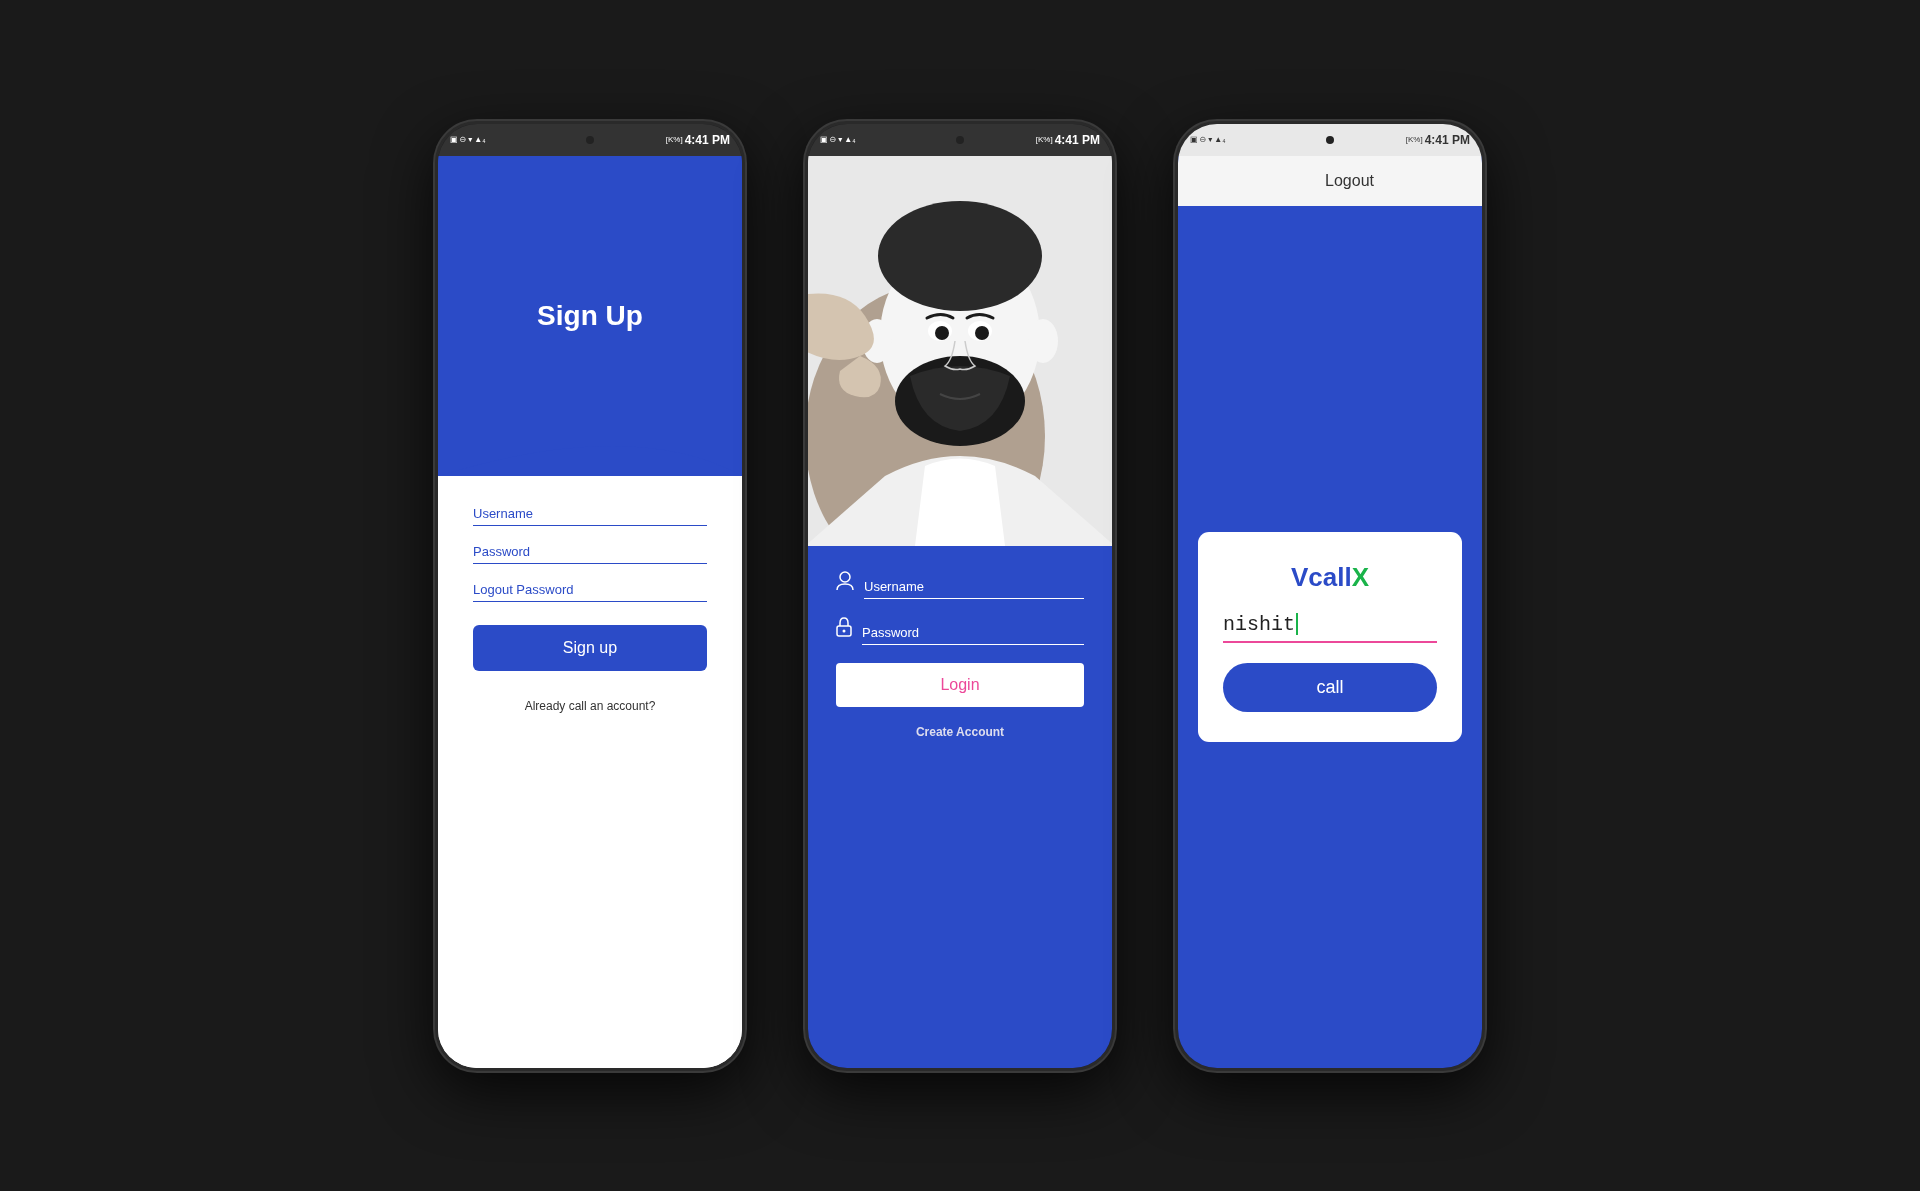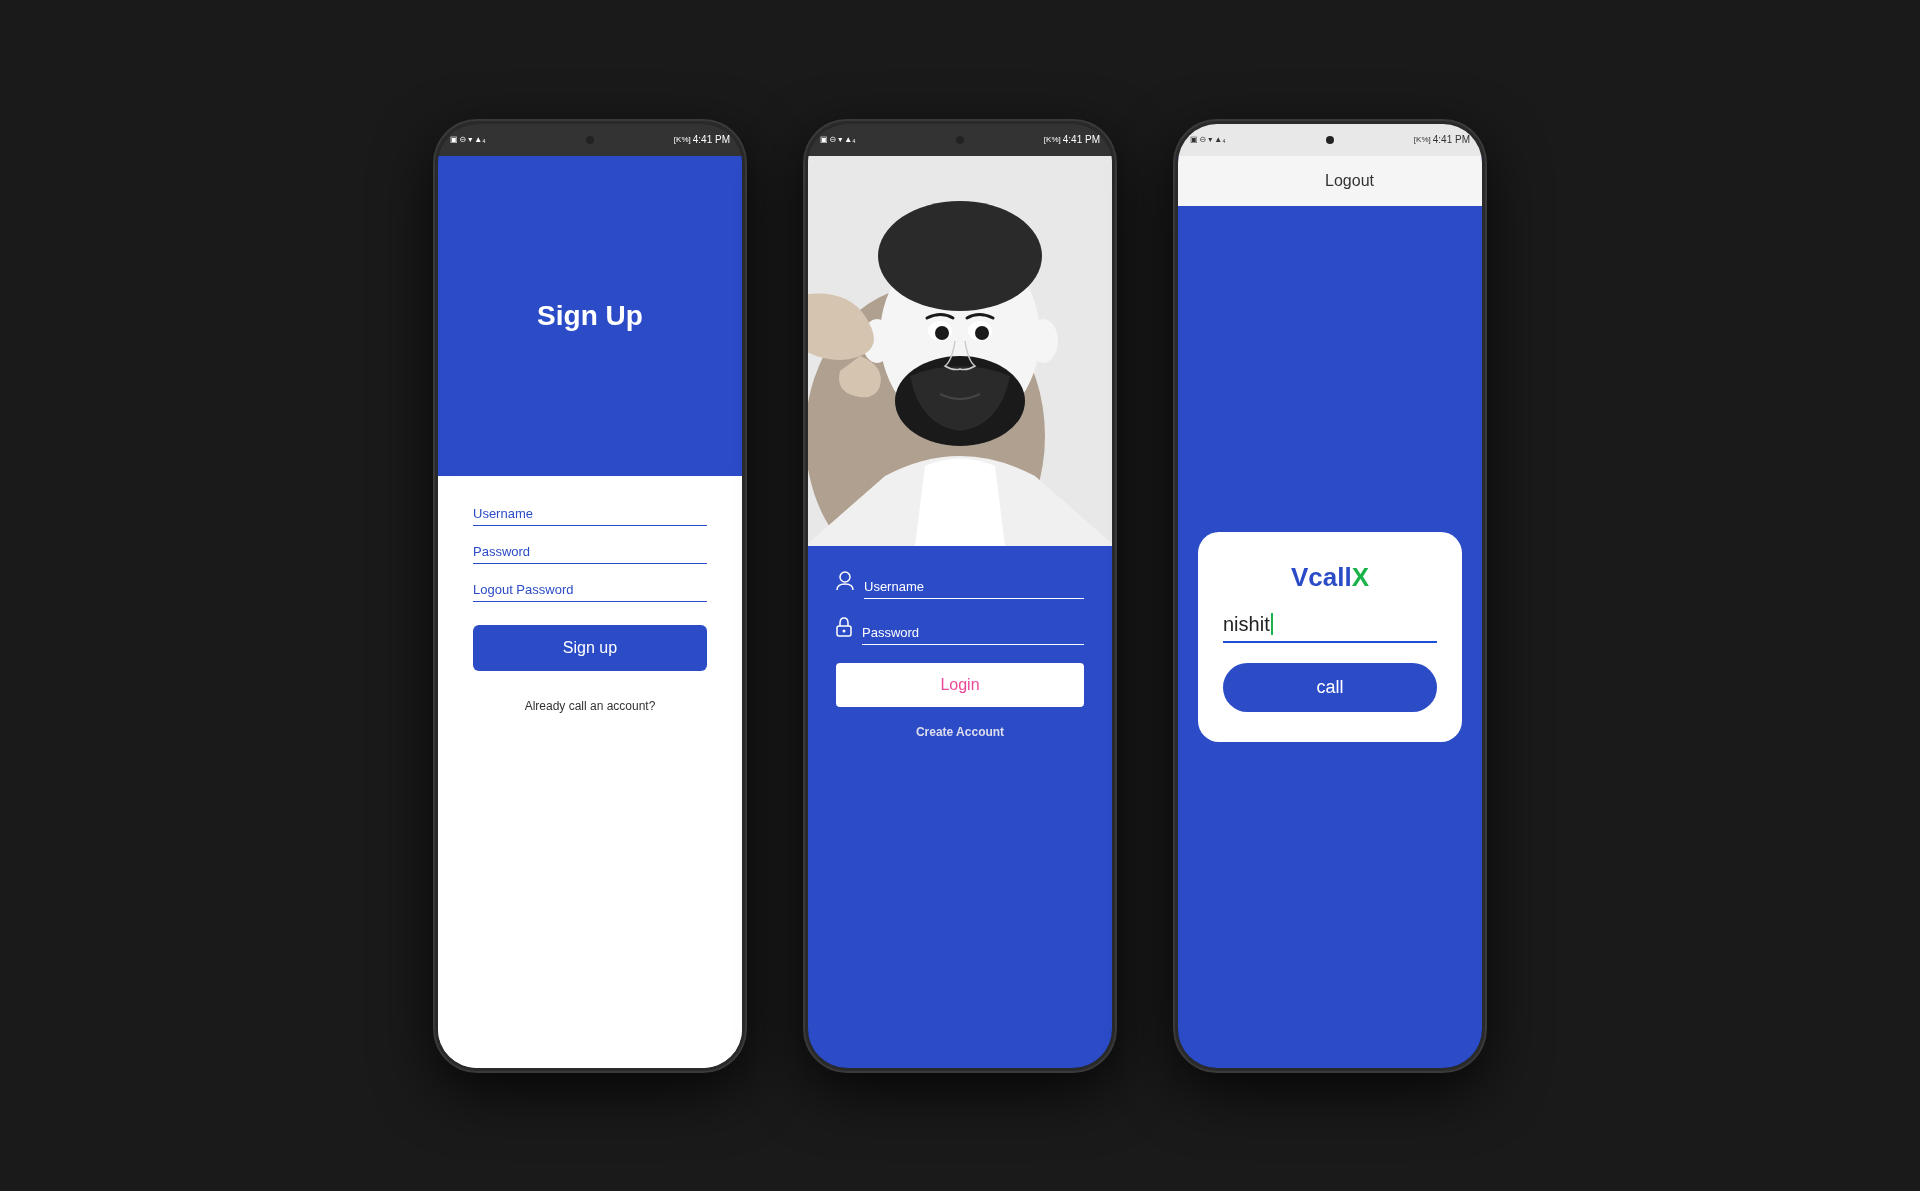--- a/index.html
+++ b/index.html
@@ -41,23 +41,23 @@
       flex-shrink: 0;
       position: relative;
       z-index: 10;
     }
 
     .phone-top-bar.dark {
       background: #333;
     }
 
     .phone-top-bar .time {
-      font-size: 10px;
-      color: #fff;
-      font-weight: 400;
+      font-size: 12px;
+      color: #fff;
+      font-weight: 700;
     }
 
     .phone-top-bar .camera-dot {
       position: absolute;
       left: 50%;
       transform: translateX(-50%);
       width: 8px;
       height: 8px;
       background: #222;
       border-radius: 50%;
@@ -253,42 +253,43 @@
       flex: 1;
       display: flex;
       flex-direction: column;
       align-items: center;
       justify-content: center;
       padding: 20px;
     }
 
     .logout-card {
       background: #fff;
-      border-radius: 21px;
+      border-radius: 11px;
       width: 100%;
       padding: 30px 25px;
       display: flex;
       flex-direction: column;
       align-items: center;
       gap: 20px;
     }
 
     .vcallx-title {
       font-size: 26px;
       font-weight: 700;
     }
 
     .vcallx-v { color: #2b4bc7; }
     .vcallx-call { color: #2b4bc7; }
     .vcallx-X { color: #1ab34a; }
 
     .vcallx-input-wrap {
       width: 100%;
-      border-bottom: 2px solid #1d4ed8;
+      border-bottom: 2px solid #ec4899;
       padding-bottom: 5px;
+      font-family: Liberation Mono, monospace;
     }
 
     .vcallx-input-val {
       font-size: 20px;
       color: #222;
       display: flex;
       align-items: center;
     }
 
     .vcallx-cursor {

